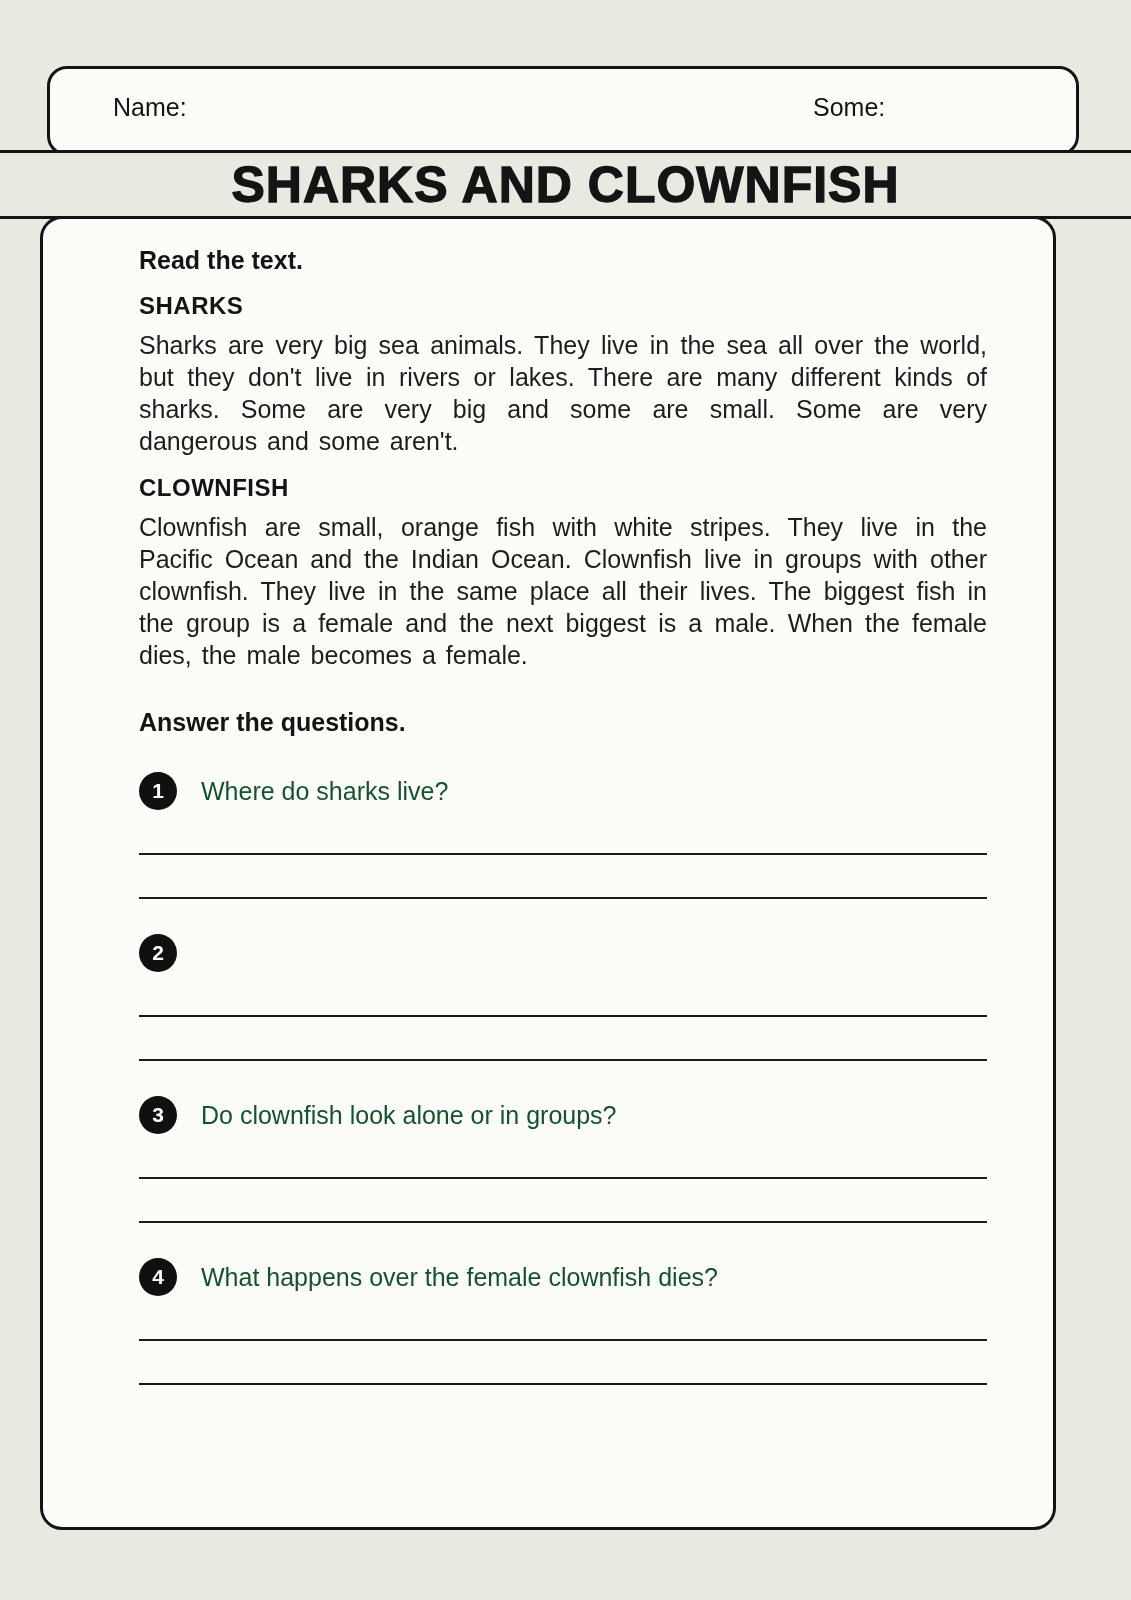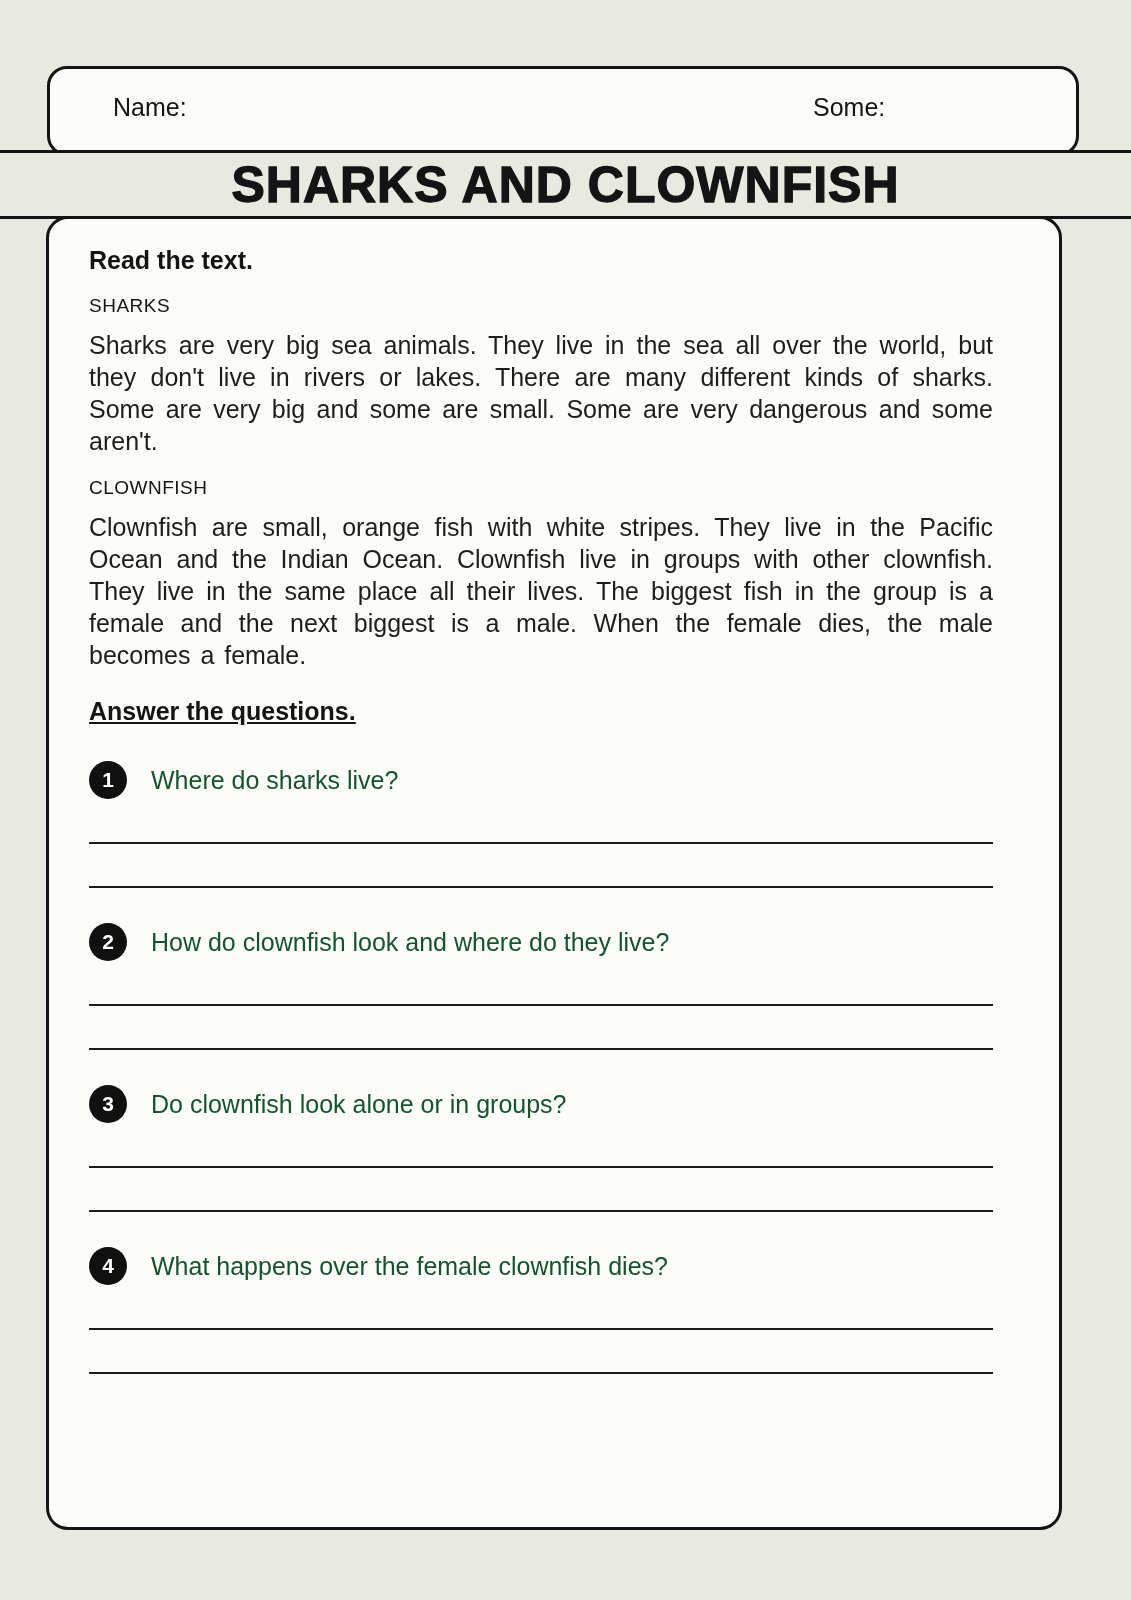--- a/index.html
+++ b/index.html
@@ -47,38 +47,38 @@
     margin:0;
     font-size:50px;
     font-weight:900;
     letter-spacing:1px;
     -webkit-text-stroke:1.3px var(--ink);
     line-height:1;
   }
 
   
   .content-box{
-    position:absolute;left:46px;top:216px;
+    position:absolute;left:40px;top:216px;
     width:1016px;height:1314px;
     background:var(--card-bg);
     border:3px solid var(--ink);
     border-radius:22px;
-    padding:14px 66px 0 40px;
+    padding:14px 66px 0 96px;
     z-index:1;
   }
 
   .instruction{
     margin:12px 0 0 0;
     font-size:25px;font-weight:bold;
     line-height:30px;
   }
-  .answer-instruction{margin-top:25px;line-height:30px;text-decoration:underline;}
+  .answer-instruction{margin-top:36px;line-height:30px;}
   .section-heading{
     margin:20px 0 0 0;
-    font-size:19px;font-weight:normal;
+    font-size:24px;font-weight:bold;
     letter-spacing:0.5px;
     line-height:22px;
   }
   .body-text{
     margin:12px 0 0 0;
     font-size:25px;
     line-height:32px;
     text-align:justify;
     word-spacing:3px;
     color:#1d1d1d;
@@ -138,21 +138,20 @@
         <span class="qnum">1</span>
         <span class="qtext">Where do sharks live?</span>
       </div>
       <div class="answer-line"></div>
       <div class="answer-line"></div>
     </div>
 
     <div class="question-block">
       <div class="question-row">
         <span class="qnum">2</span>
-        <span class="qtext">How do clownfish look and where do they live?</span>
       </div>
       <div class="answer-line"></div>
       <div class="answer-line"></div>
     </div>
 
     <div class="question-block">
       <div class="question-row">
         <span class="qnum">3</span>
         <span class="qtext">Do clownfish look alone or in groups?</span>
       </div>

